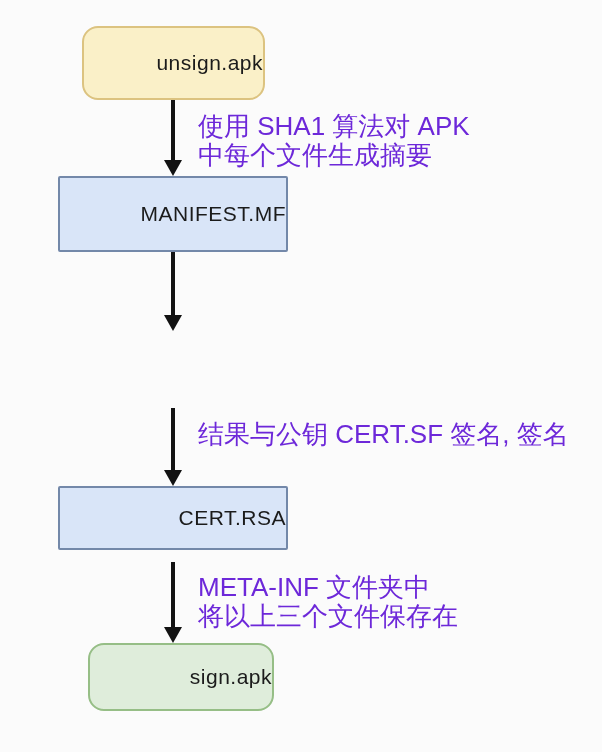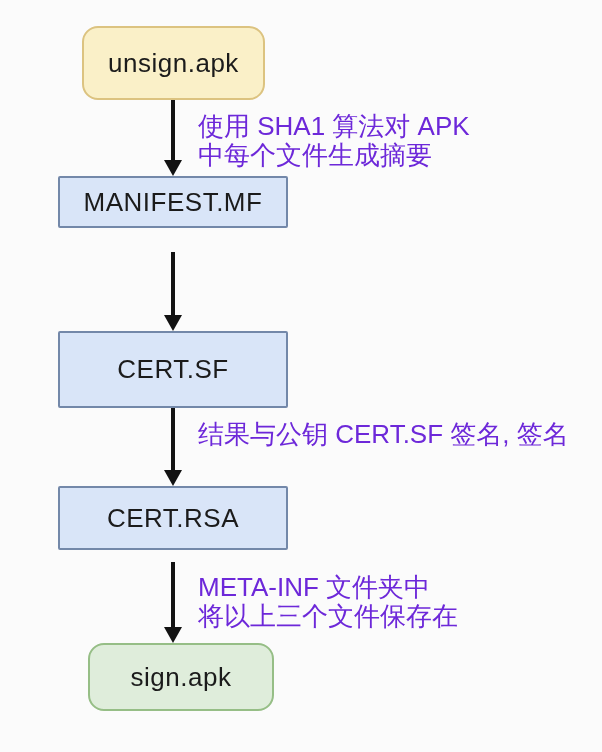--- a/index.html
+++ b/index.html
@@ -8,33 +8,33 @@
     background:#ffffff;
   }
   .canvas {
     position:relative;
     width:602px; height:752px;
     background:#fbfbfb;
     overflow:hidden;
   }
   .node {
     position:absolute;
-    display:flex; align-items:center; justify-content:center;
-    font-size:26px; color:#1b1b1b;
+    display:flex; align-items:center; justify-content:flex-end;
+    font-size:21px; color:#1b1b1b;
     box-sizing:border-box;
     letter-spacing:0.5px;
   }
   .node-rounded { border-radius:16px; }
   .node-square  { border-radius:2px; }
   .node-yellow { background:#faf0c8; border:2px solid #dcc380; }
   .node-blue   { background:#d9e5f8; border:2px solid #7388a9; }
   .node-green  { background:#dfeddb; border:2px solid #96be86; }
 
   .n-unsign   { left:82px;  top:26px;  width:183px; height:74px; }
-  .n-manifest { left:58px;  top:176px; width:230px; height:52px; }
+  .n-manifest { left:58px;  top:176px; width:230px; height:76px; }
   .n-certsf   { left:58px;  top:331px; width:230px; height:77px; }
   .n-certrsa  { left:58px;  top:486px; width:230px; height:64px; }
   .n-sign     { left:88px;  top:643px; width:186px; height:68px; }
 
   .arrow { position:absolute; width:18px; left:164px; }
   .arrow .shaft {
     position:absolute; left:50%; transform:translateX(-50%);
     top:0; bottom:13px; width:4px; background:#121212;
   }
   .arrow .head {
@@ -65,23 +65,20 @@
 <div class="canvas">
 
   <div class="node node-rounded node-yellow n-unsign">
     <span>unsign.apk</span>
   </div>
 
   <div class="node node-square node-blue n-manifest">
     <span>MANIFEST.MF</span>
   </div>
 
-  <div class="node node-square node-blue n-certsf">
-    <span>CERT.SF</span>
-  </div>
 
   <div class="node node-square node-blue n-certrsa">
     <span>CERT.RSA</span>
   </div>
 
   <div class="node node-rounded node-green n-sign">
     <span>sign.apk</span>
   </div>
 
   <div class="arrow a1">

